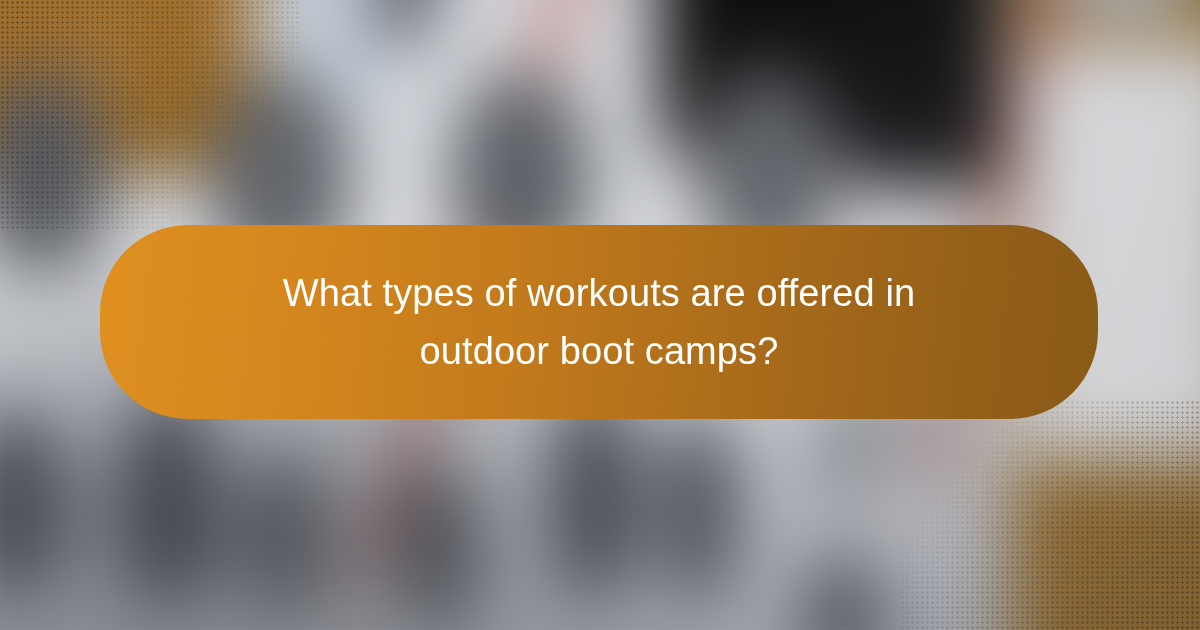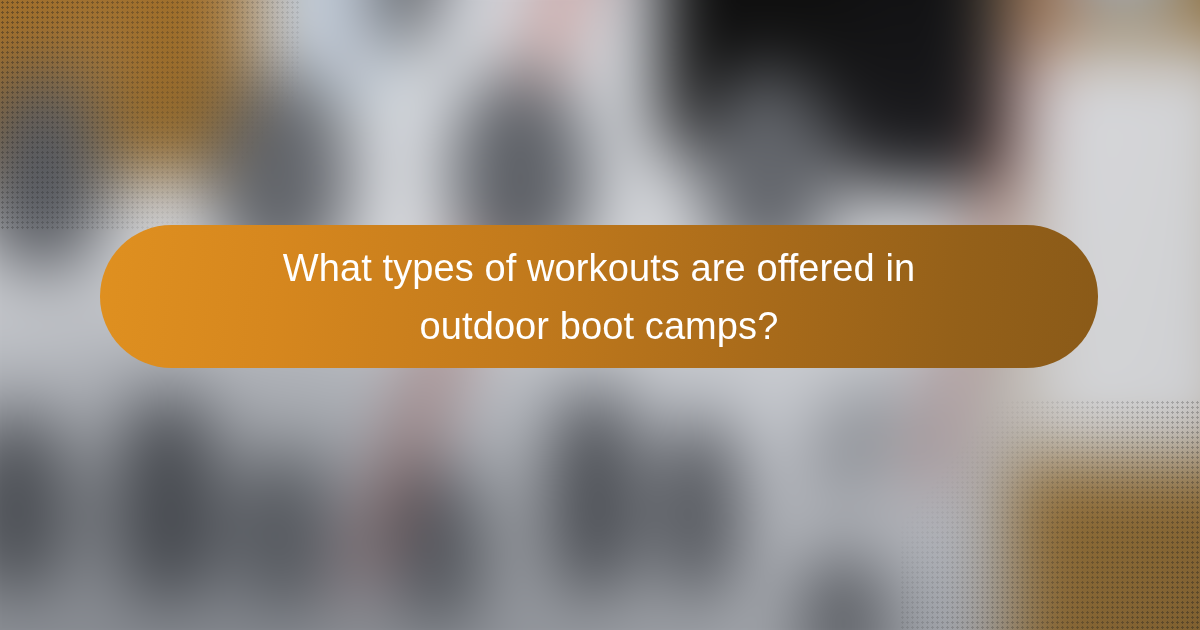--- a/index.html
+++ b/index.html
@@ -216,21 +216,21 @@
     -webkit-mask-image: linear-gradient(308deg, #000 0%, rgba(0,0,0,.55) 45%, transparent 80%);
     mask-image: linear-gradient(308deg, #000 0%, rgba(0,0,0,.55) 45%, transparent 80%);
   }
 
   
   .pill {
     position: absolute;
     left: 100px;
     top: 225px;
     width: 998px;
-    height: 143px;
+    height: 194px;
     border-radius: 88px;
     background: linear-gradient(96deg,
       #df9020 0%,
       #d6871e 18%,
       #c27a1c 42%,
       #a96b1a 66%,
       #946019 86%,
       #8a5a18 100%);
     display: flex;
     align-items: center;

